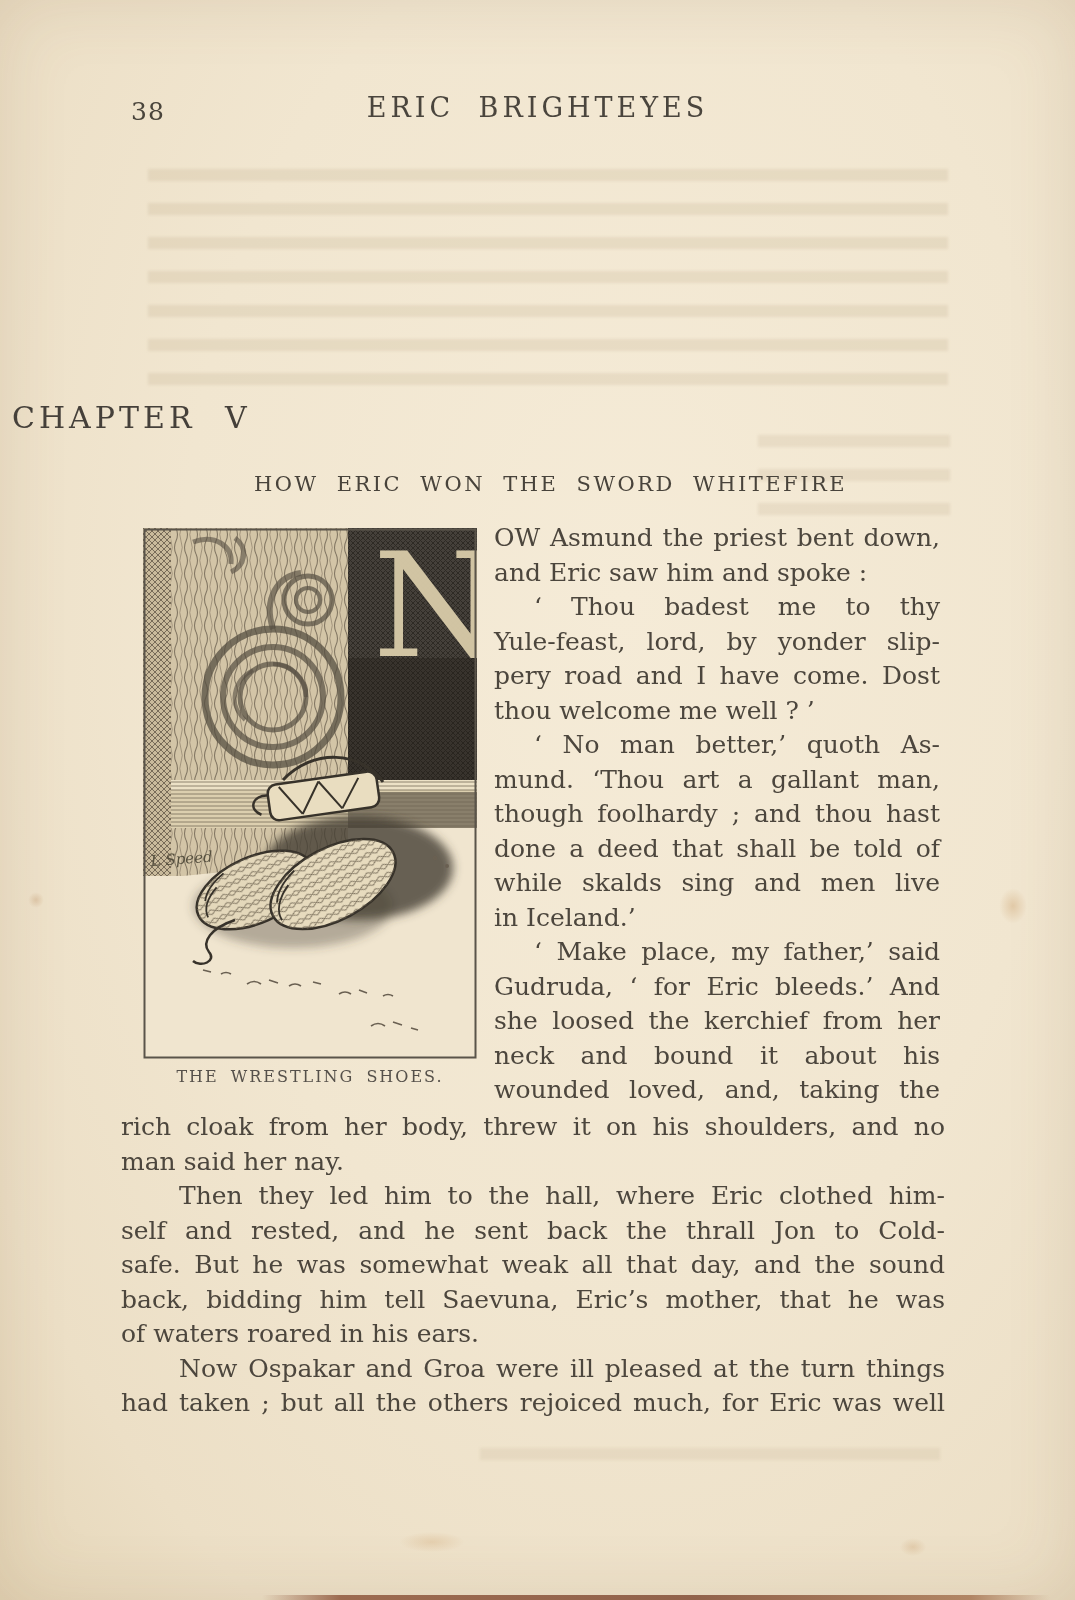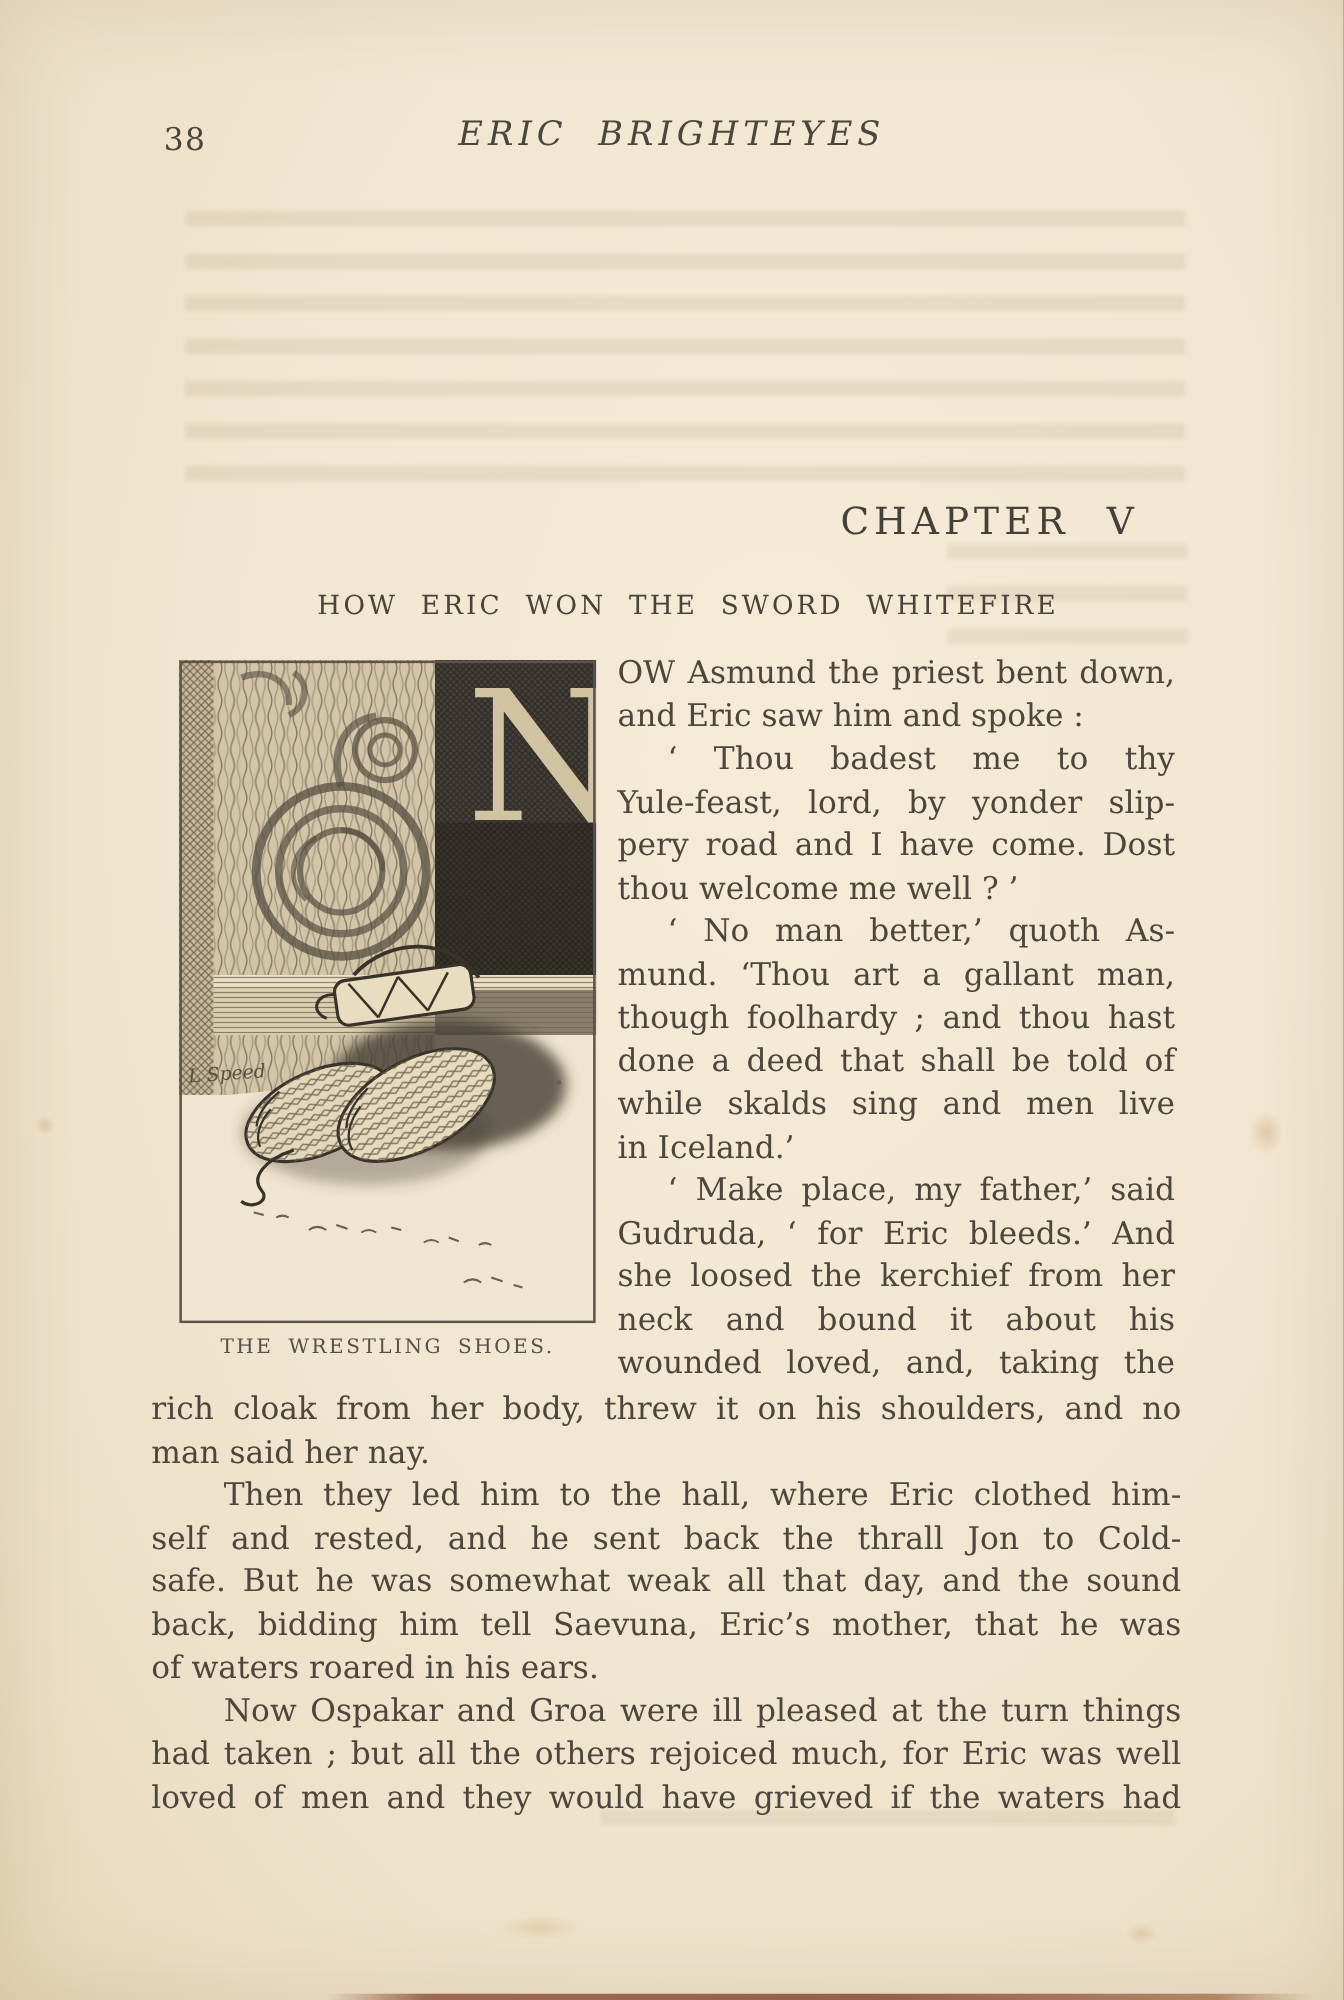--- a/index.html
+++ b/index.html
@@ -15,23 +15,23 @@
   .ghost { position:absolute; filter:blur(1.6px); pointer-events:none; }
   .ghost-a { left:148px; top:158px; width:800px; height:244px;
     background:repeating-linear-gradient(to bottom, transparent 0 11px, rgba(152,126,86,.13) 11px 23px, transparent 23px 34px); }
   .ghost-b { left:758px; top:424px; width:192px; height:102px;
     background:repeating-linear-gradient(to bottom, transparent 0 11px, rgba(152,126,86,.12) 11px 23px, transparent 23px 34px); }
   .ghost-c { left:480px; top:1438px; width:460px; height:38px;
     background:repeating-linear-gradient(to bottom, transparent 0 10px, rgba(152,126,86,.10) 10px 22px, transparent 22px 34px); }
 
   .page-number { position:absolute; left:131px; top:97px; font-size:25px; letter-spacing:1px; color:#4a453c; }
   .running-header { position:absolute; left:0; top:92px; width:1075px; text-align:center;
-    font-style:italic; font-size:27px; letter-spacing:4px; word-spacing:12px; color:#4a453d; }
-
-  .chapter-title { position:absolute; left:0; top:400px; width:911px; text-align:right;
+    font-size:27px; letter-spacing:4px; word-spacing:12px; color:#4a453d; }
+
+  .chapter-title { position:absolute; left:12px; top:400px; width:911px; text-align:left;
     font-size:30px; font-weight:normal; letter-spacing:4px; word-spacing:16px; color:#45403a; margin:0; }
   .chapter-subtitle { position:absolute; left:0; top:459px; width:1075px; text-align:center;
     font-size:21px; font-weight:normal; letter-spacing:2.5px; word-spacing:9px; color:#48433b; margin:13px; }
 
   .illustration { position:absolute; left:143px; top:528px; width:334px; height:531px; margin:0; }
   .illustration svg { display:block; width:334px; height:531px; }
   .caption { position:absolute; left:143px; top:1067px; width:334px; text-align:center;
     font-size:16px; letter-spacing:2px; word-spacing:5px; color:#55504a; }
 
   .bodytext { font-size:25px; line-height:34.5px; color:#4c463d; }
@@ -193,21 +193,20 @@
   <div class="full bodytext">
       <div class="tline just">rich cloak from her body, threw it on his shoulders, and no</div>
       <div class="tline">man said her nay.</div>
       <div class="tline just ind">Then they led him to the hall, where Eric clothed him-</div>
       <div class="tline just">self and rested, and he sent back the thrall Jon to Cold-</div>
       <div class="tline just">safe.  But he was somewhat weak all that day, and the sound</div>
       <div class="tline just">back, bidding him tell Saevuna, Eric’s mother, that he was</div>
       <div class="tline">of waters roared in his ears.</div>
       <div class="tline just ind">Now Ospakar and Groa were ill pleased at the turn things</div>
       <div class="tline just">had taken ; but all the others rejoiced much, for Eric was well</div>
-      <div class="tline just">loved of men and they would have grieved if the waters had</div>
     </div>
 
   <div class="stain stain-1"></div>
   <div class="stain stain-2"></div>
   <div class="stain stain-3"></div>
   <div class="stain stain-4"></div>
   <div class="bottom-edge"></div>
 
 </div>
 

